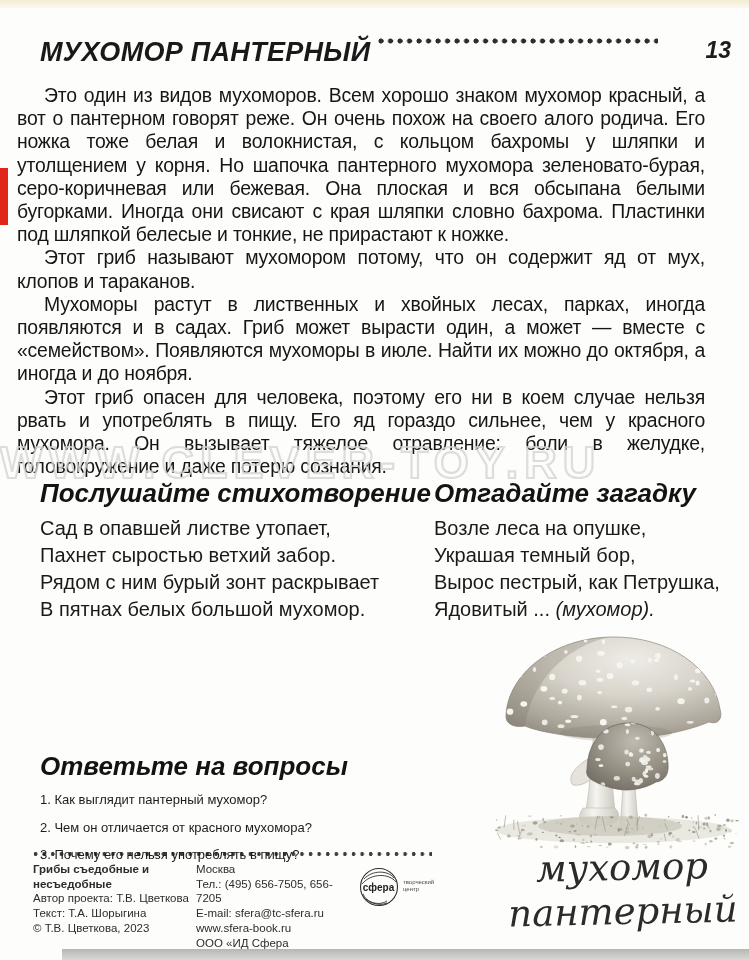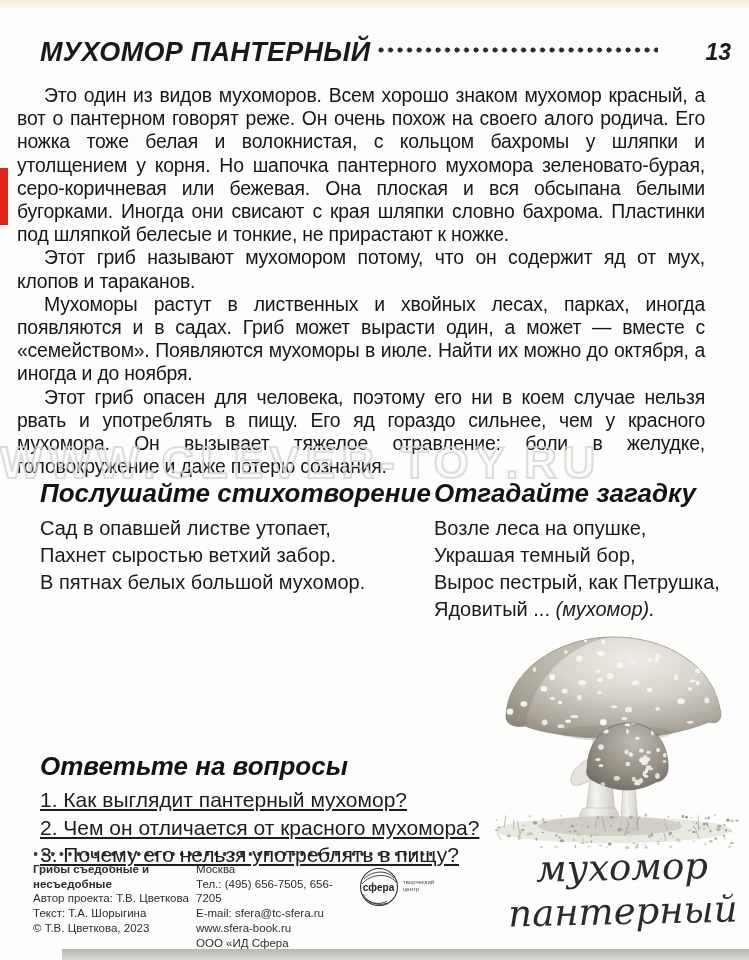--- a/index.html
+++ b/index.html
@@ -17,21 +17,21 @@
     position:absolute; left:0; top:168px; width:8px; height:57px;
     background:#e0251b;
   }
   .bottom-edge {
     position:absolute; left:62px; top:949px; width:687px; height:11px;
     background:linear-gradient(#b6b6b2, #d8d8d4);
   }
   
   .title-row {
     position:absolute; top:37px; left:40px; right:18px;
-    display:flex; align-items:center;
+    display:flex; align-items:flex-start;
   }
   .title {
     font-size:27px; font-weight:bold; font-style:italic;
     letter-spacing:.3px; white-space:nowrap; color:#191919;
   }
   .leader {
     flex:1; height:8px; margin:0 3px 5px 8px;
     background-image:radial-gradient(circle at 3px 4px, #2d2d2d 2.3px, transparent 2.8px);
     background-size:9.5px 8px; background-repeat:repeat-x;
   }
@@ -58,21 +58,21 @@
   .col-riddle{ position:absolute; top:478px; left:434px; z-index:4; }
   .col-head {
     font-size:26px; font-weight:bold; font-style:italic;
     margin-bottom:6px; color:#131313;
   }
   .verse div { font-size:20px; line-height:27px; color:#1a1a1a; }
   .it { font-style:italic; }
   
   .questions { position:absolute; top:751px; left:40px; z-index:4; }
   .questions .col-head { margin-bottom:4px; }
-  .q-item { font-size:21px; line-height:27.5px;text-decoration:underline; }
+  .q-item { font-size:13px; line-height:27.5px; }
   
   .mushroom { position:absolute; left:478px; top:612px; width:271px; height:243px; }
   
   .divider {
     position:absolute; top:851px; left:33px; width:399px; height:6px;
     background-image:radial-gradient(circle at 2.5px 3px, #3c3c3c 1.7px, transparent 2.1px);
     background-size:8.6px 6px; background-repeat:repeat-x;
   }
   .footer {
     position:absolute; top:862px; left:33px; width:420px;
@@ -113,20 +113,21 @@
     <p>Этот гриб опасен для человека, поэтому его ни в коем случае нельзя рвать и употреблять в пищу. Его яд гораздо сильнее, чем у красного мухомора. Он вызывает тяжелое отравление: боли в желудке, головокружение и даже потерю сознания.</p>
   </div>
 
   <div class="wm">WWW.CLEVER-TOY.RU</div>
 
   <div class="col-poem">
     <div class="col-head">Послушайте стихотворение</div>
     <div class="verse">
       <div>Сад в опавшей листве утопает,</div>
       <div>Пахнет сыростью ветхий забор.</div>
+      <div>Рядом с ним бурый зонт раскрывает</div>
       <div>В пятнах белых большой мухомор.</div>
     </div>
   </div>
 
   <div class="col-riddle">
     <div class="col-head">Отгадайте загадку</div>
     <div class="verse">
       <div>Возле леса на опушке,</div>
       <div>Украшая темный бор,</div>
       <div>Вырос пестрый, как Петрушка,</div>

